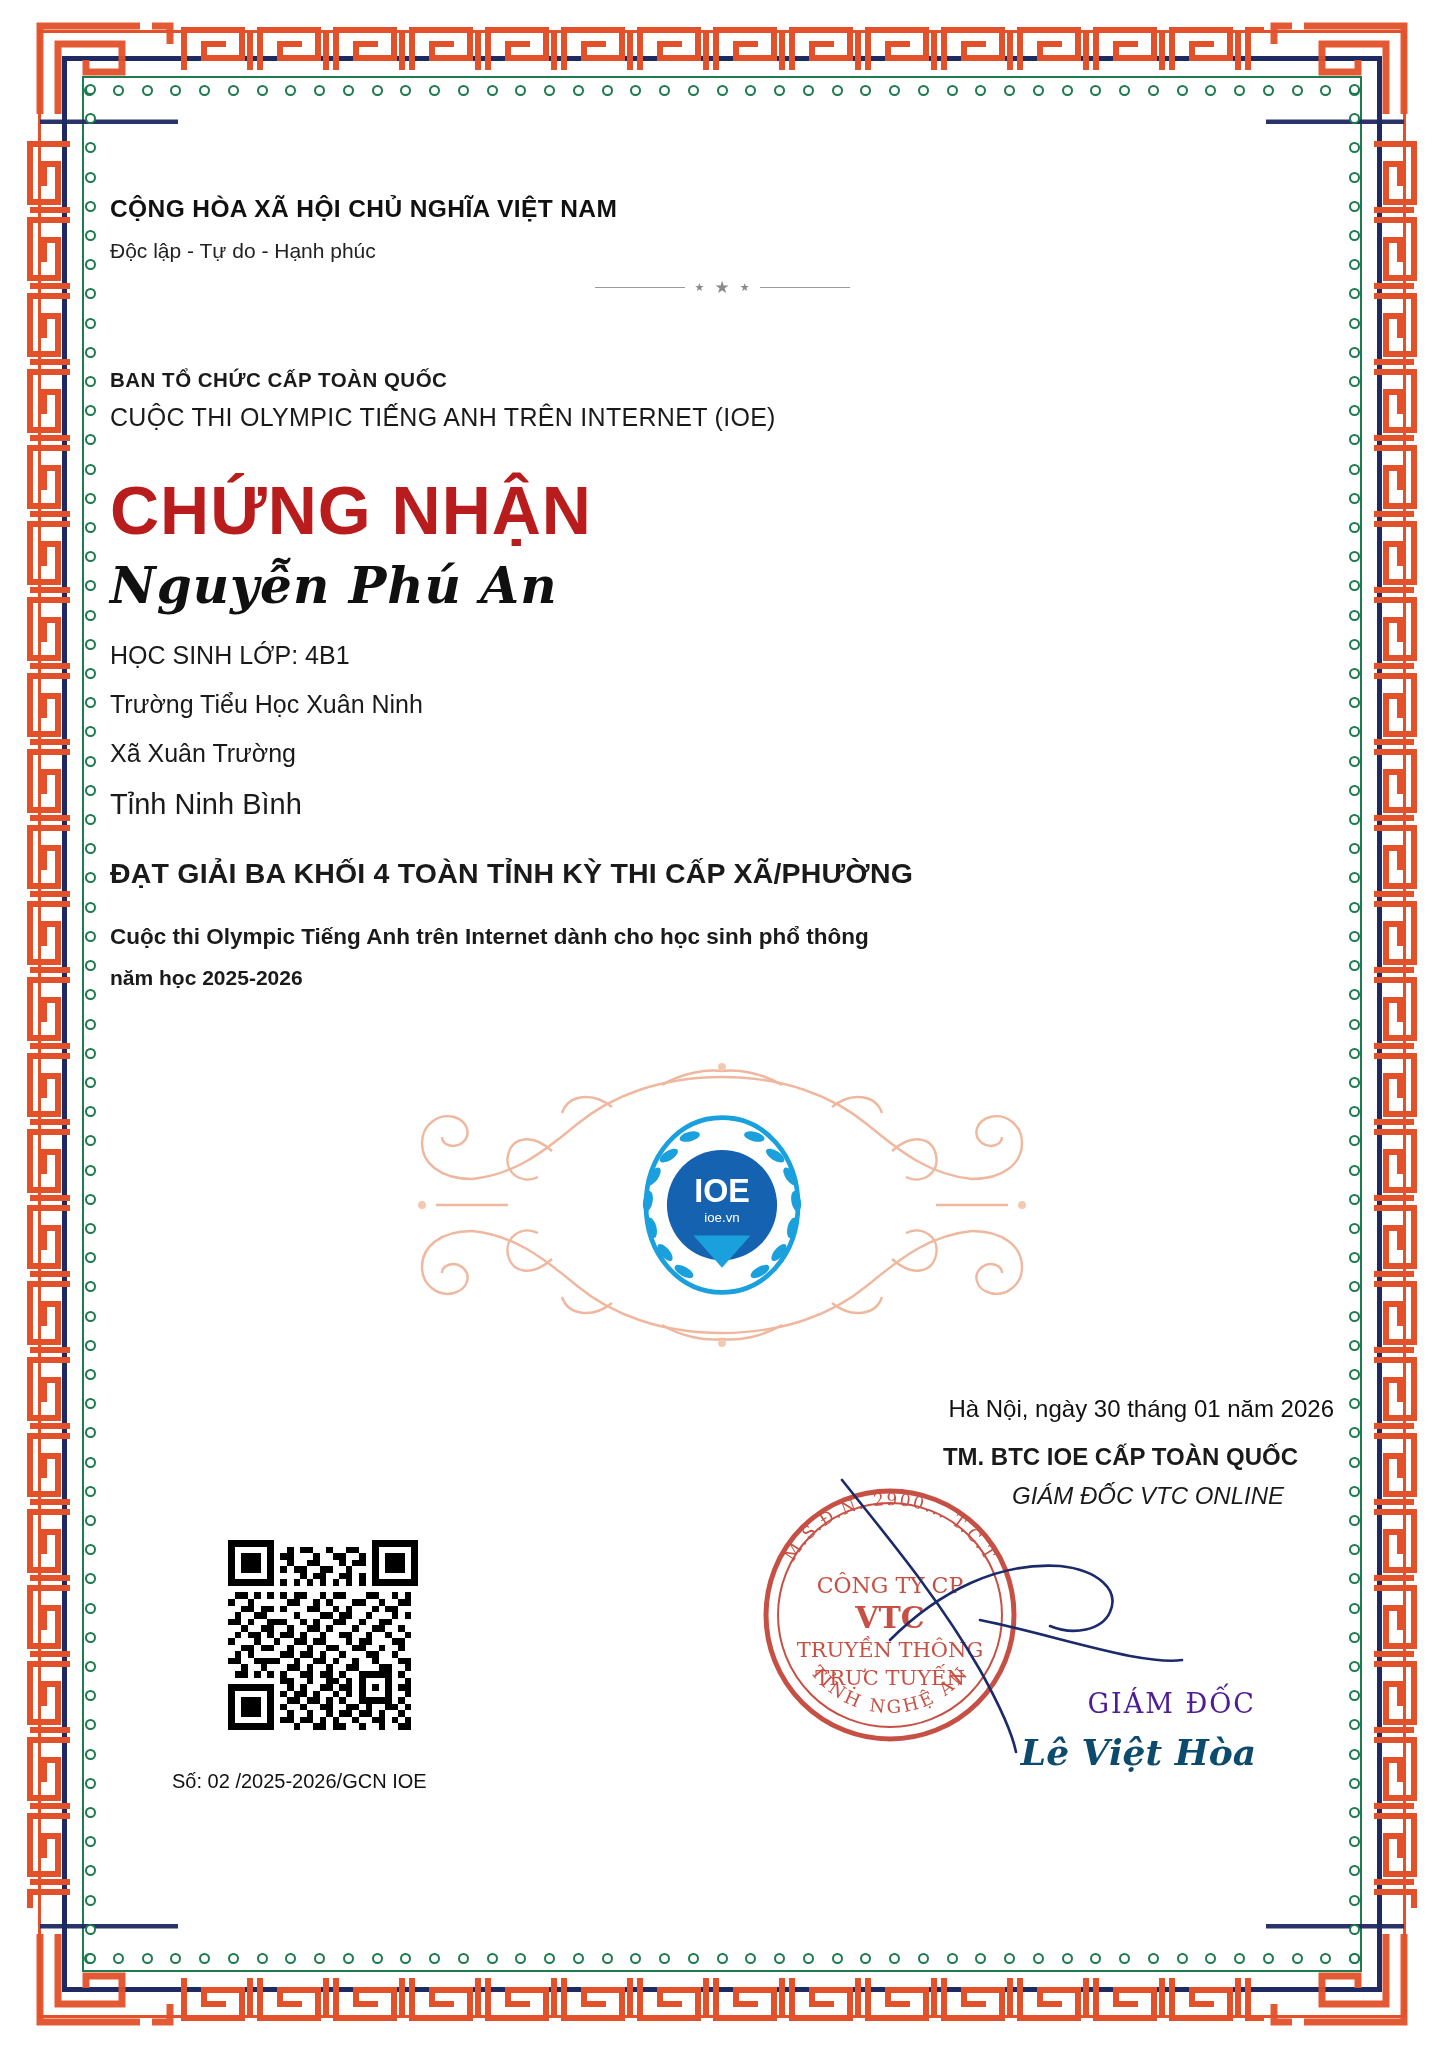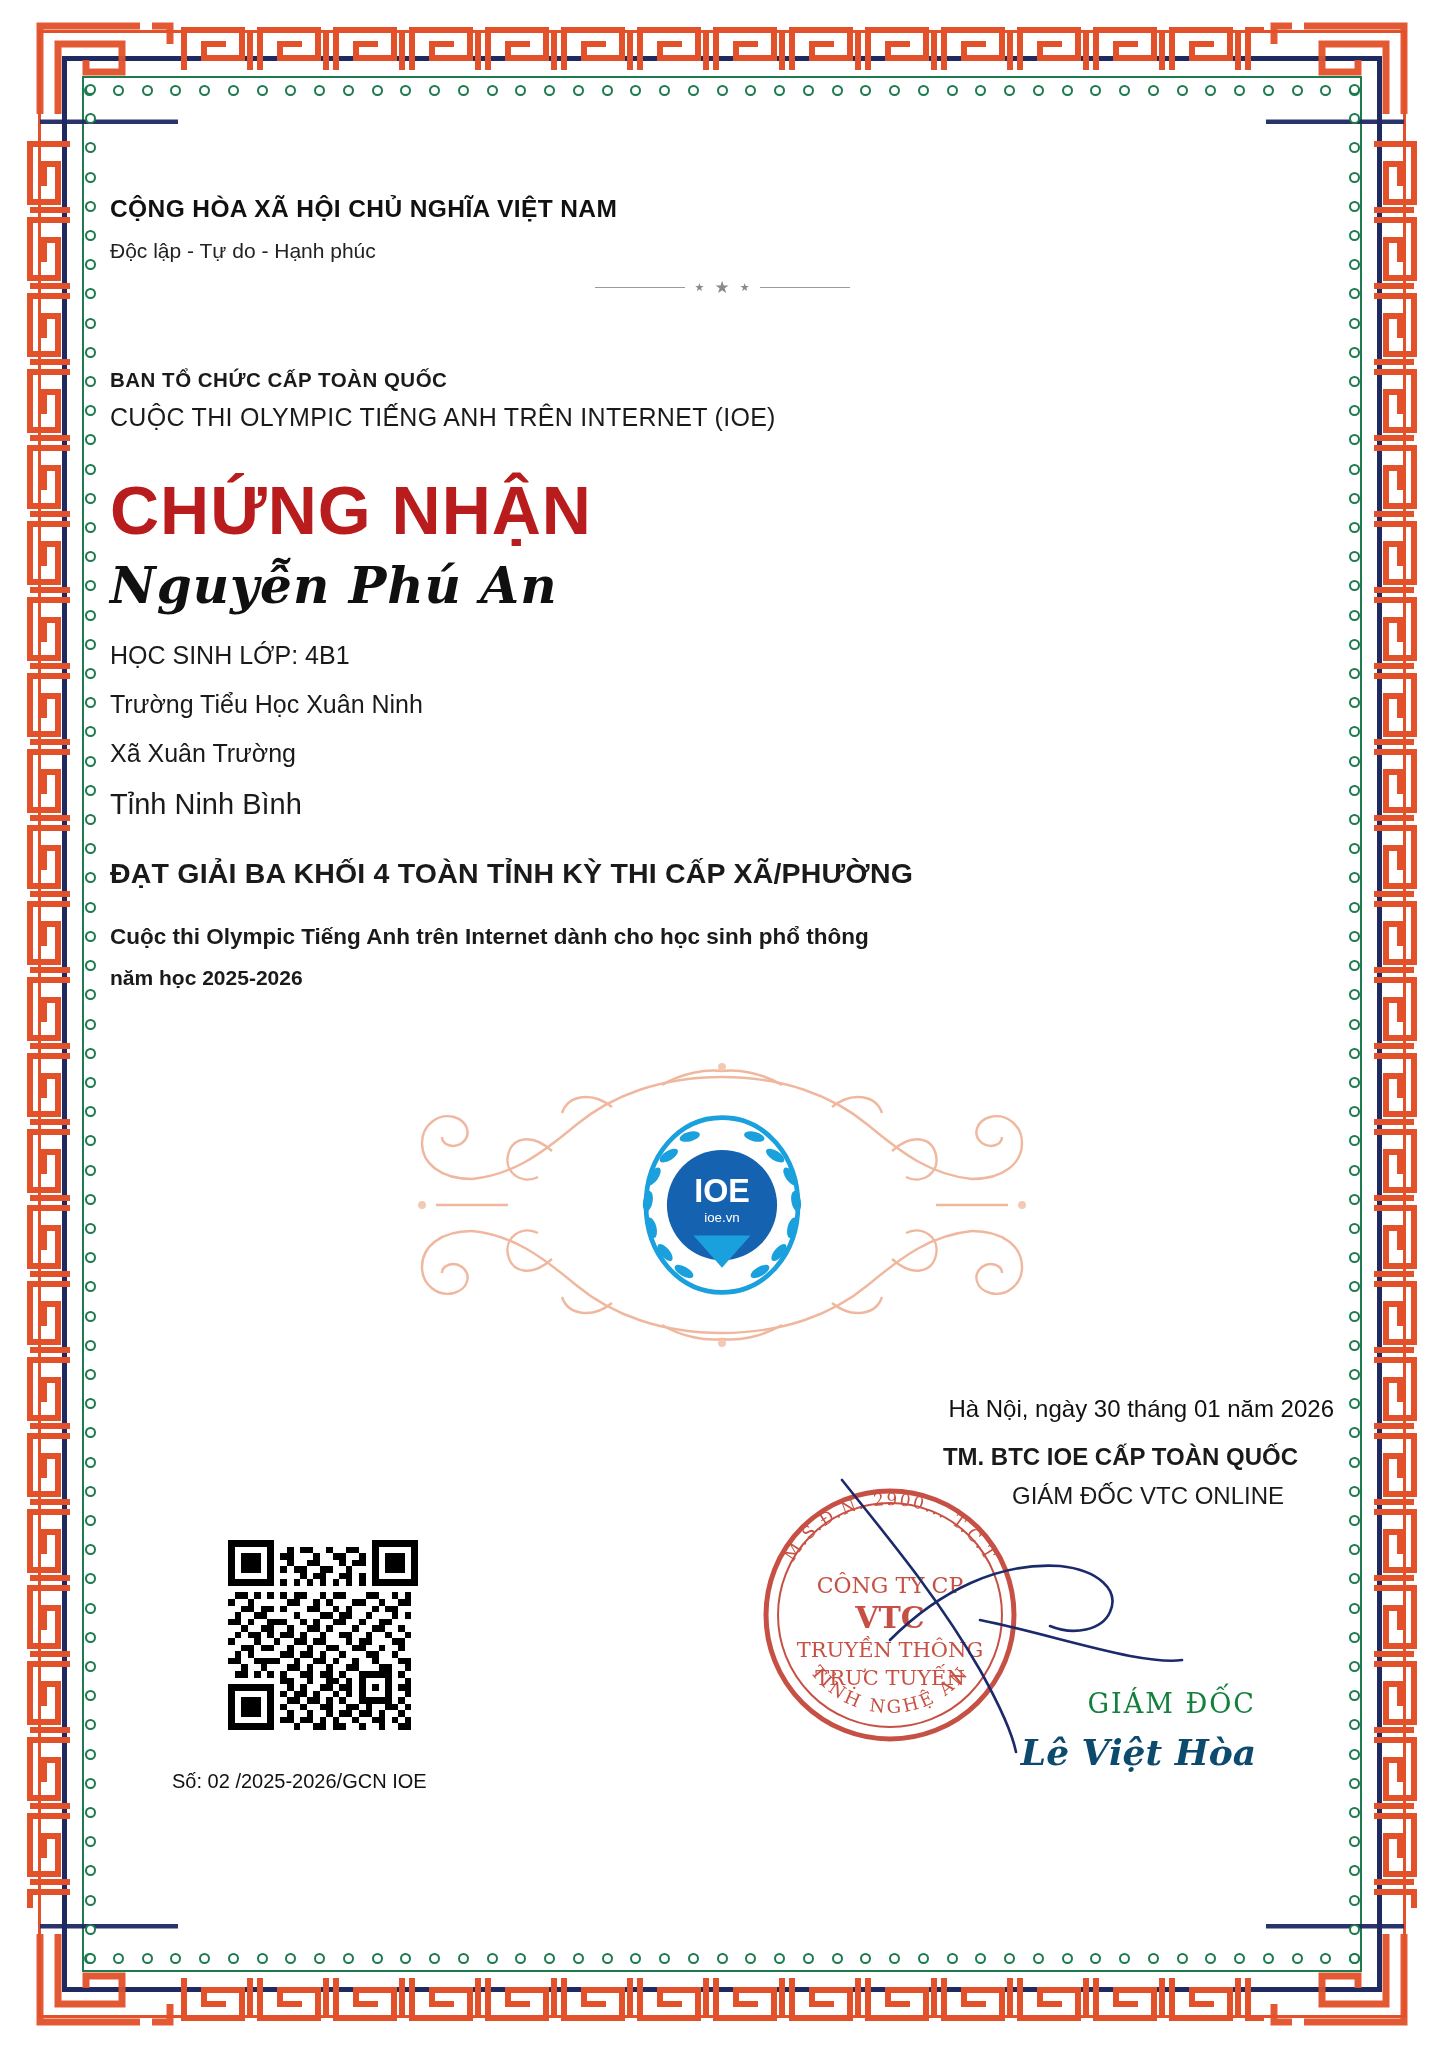--- a/index.html
+++ b/index.html
@@ -263,30 +263,31 @@
     top: 1443px;
     font-size: 24px;
     font-weight: bold;
   }
   .signer-role2 {
     position: absolute;
     right: 160px;
     top: 1482px;
     font-size: 24px;
     color: #1a1a1a;
+    font-style: italic;
   }
 
   .director-label {
     position: absolute;
     right: 188px;
     top: 1688px;
     font-family: "DejaVu Serif", serif;
     font-size: 27px;
     letter-spacing: 2px;
-    color: #15803d;
+    color: #4c1d95;
   }
   .signature-name {
     position: absolute;
     right: 188px;
     top: 1731px;
     font-family: "DejaVu Serif", serif;
     font-style: italic;
     font-weight: bold;
     font-size: 36px;
     color: #0c4a6e;

